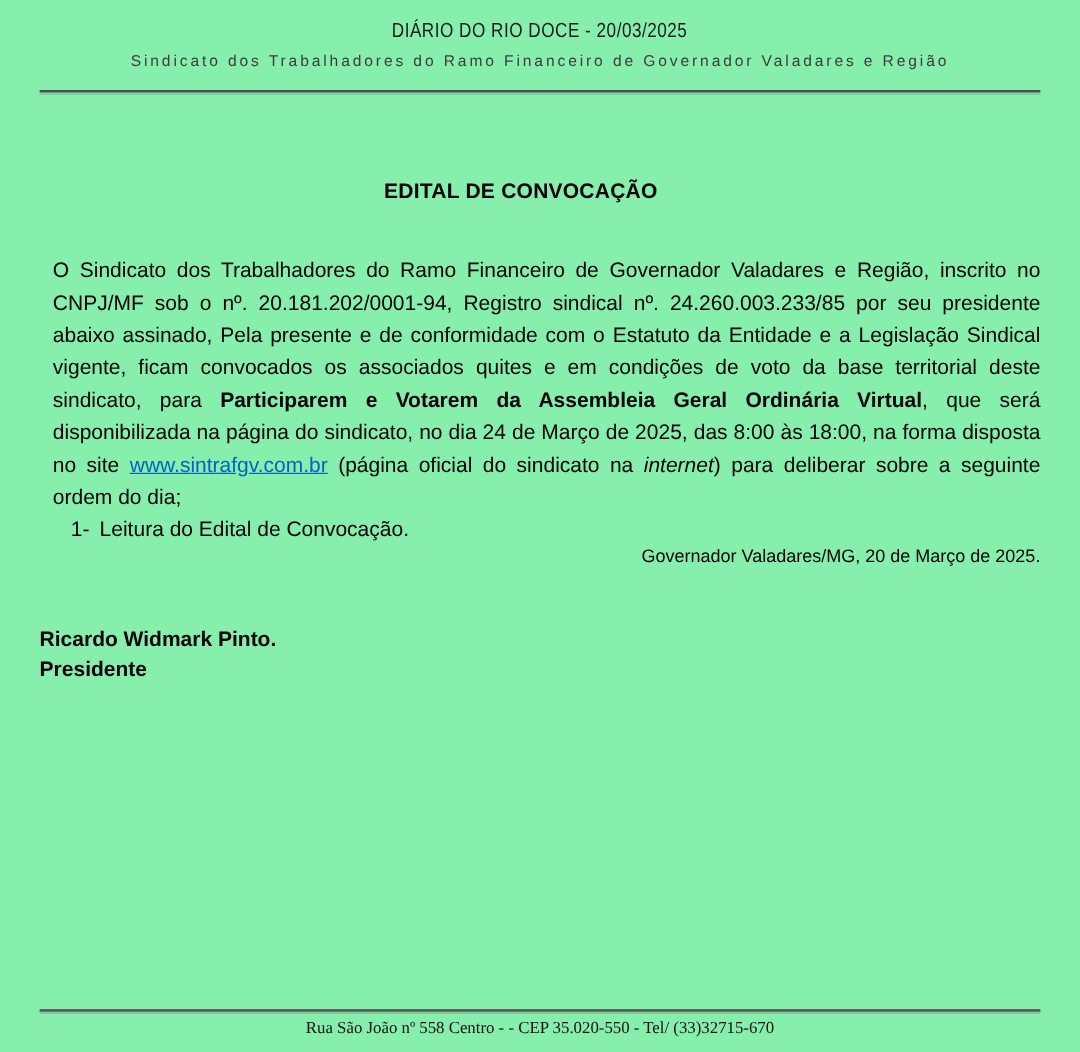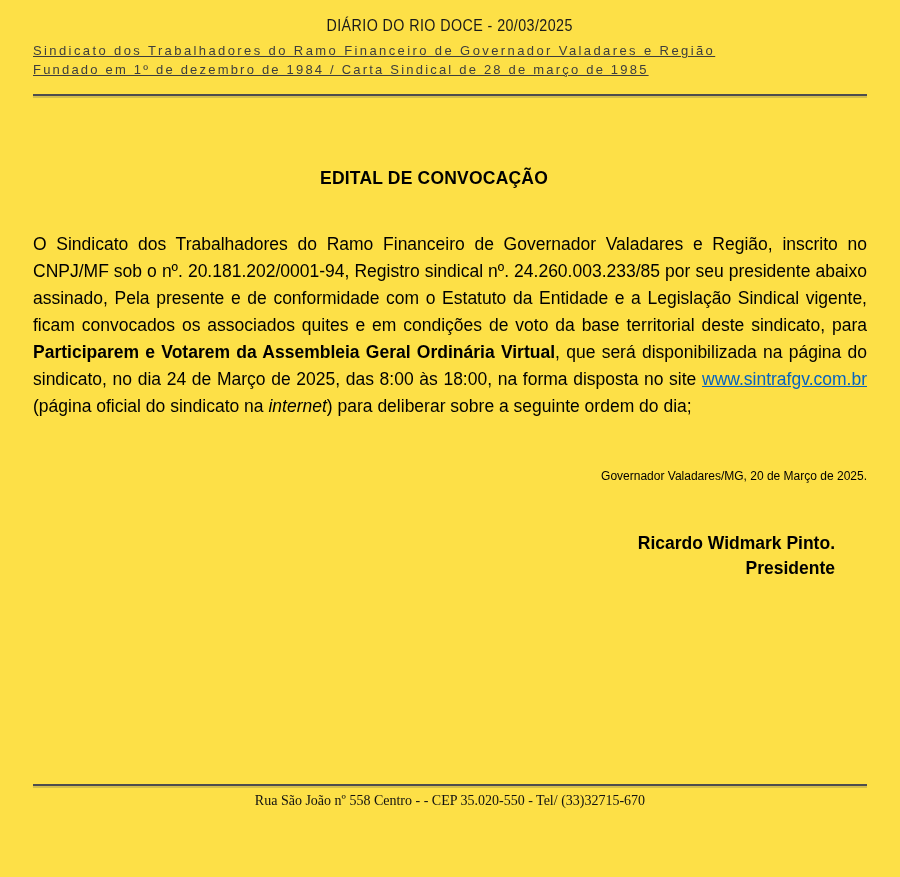--- a/index.html
+++ b/index.html
@@ -7,21 +7,21 @@
   body {
     width: 900px; height: 877px;
     font-family: "Liberation Sans", sans-serif;
     color: #000000;
     overflow: hidden;
   }
   .page {
     position: relative;
     width: 900px; height: 877px;
     padding: 0 33px;
-    background: #fde047;
+    background: #86efac;
   }
 
   
   .pub-line {
     padding-top: 16px;
     text-align: center;
     font-size: 17px;
     color: #1a1a1a;
   }
   .pub-line span {
@@ -34,24 +34,23 @@
     margin-top: 9px;
     text-align: center;
     font-size: 45px;
     line-height: 46px;
     font-weight: 300;
     letter-spacing: 3px;
     color: #3b3b3b;
     transform: scaleY(1.02);
   }
   .logo-sub {
-    text-align: left;
+    text-align: center;
     color: #3d3d3d;
     font-weight: 300;
-    text-decoration: underline;
   }
   .logo-sub.s1 { margin-top: 7px; font-size: 13px; letter-spacing: 2.4px; }
   .logo-sub.s2 { margin-top: 4px; font-size: 13px; letter-spacing: 2.2px; }
 
   .rule {
     height: 2px;
     background: #4d4d4d;
     box-shadow: 0 2px 0 rgba(90,90,90,0.25);
   }
   .rule.header-rule { margin-top: 17px; }
@@ -65,85 +64,87 @@
     letter-spacing: 0.2px;
   }
   .heading.h1 { margin-top: 72px; text-align: center; }
   .heading.h2 { margin-top: 25px; }
 
   .body-paragraph {
     margin-top: 42px;
     font-size: 17.5px;
     line-height: 27px;
     text-align: justify;
+    margin-left: 11px;
   }
   .body-paragraph .bold { font-weight: bold; }
   .body-paragraph .italic { font-style: italic; }
   .body-paragraph a.link {
     color: var(--link-color, #0563C1);
     text-decoration: underline;
     cursor: pointer;
   }
 
   .agenda-list {
     font-size: 17.5px;
     line-height: 27px;
   }
   .agenda-item { padding-left: 26px; }
   .agenda-item .marker { display: inline-block; min-width: 24px; }
 
   .date-line {
-    margin-top: 49px;
-    font-size: 12px;
+    font-size: 15px;
     text-align: right;
   }
 
   .signature {
     margin-top: 48px;
-    text-align: right;
+    text-align: left;
     padding-right: 32px;
     font-weight: bold;
     font-size: 17.5px;
     line-height: 25px;
   }
 
   
   .footer {
     position: absolute;
     left: 33px; right: 33px;
-    top: 784px;
+    top: 841px;
   }
   .footer-lines {
     margin-top: 6px;
     text-align: center;
     font-family: "Liberation Serif", serif;
     font-size: 14px;
     line-height: 17.5px;
     color: #111111;
   }
 </style>
 </head>
 <body>
 
 <div class="page">
 
   <div class="pub-line">
     <span>DIÁRIO DO RIO DOCE - 20/03/2025</span>
   </div>
 
   <div class="logo-sub s1">Sindicato dos Trabalhadores do Ramo Financeiro de Governador Valadares e Região</div>
-  <div class="logo-sub s2">Fundado em 1º de dezembro de 1984 / Carta Sindical de 28 de março de 1985</div>
 
   <div class="rule header-rule"></div>
 
   <div class="heading h1">EDITAL DE CONVOCAÇÃO</div>
 
   <div class="body-paragraph"><span class="normal">O Sindicato dos Trabalhadores do Ramo Financeiro de Governador Valadares e Região, inscrito no CNPJ/MF sob o nº. 20.181.202/0001-94, Registro sindical nº. 24.260.003.233/85 por seu presidente abaixo assinado, Pela presente e de conformidade com o Estatuto da Entidade e a Legislação Sindical vigente, ficam convocados os associados quites e em condições de voto da base territorial deste sindicato, para </span><span class="bold">Participarem e Votarem da Assembleia Geral Ordinária Virtual</span><span class="normal">, que será disponibilizada na página do sindicato, no dia 24 de Março de 2025, das 8:00 às 18:00, na forma disposta no site </span><a class="link" href="#">www.sintrafgv.com.br</a><span class="normal"> (página oficial do sindicato na </span><span class="italic">internet</span><span class="normal">) para deliberar sobre a seguinte ordem do dia;</span></div>
 
   <div class="agenda-list">
+    <div class="agenda-item">
+      <span class="marker">1-</span><span>Leitura do Edital de Convocação.</span>
+    </div>
   </div>
 
   <div class="date-line">Governador Valadares/MG, 20 de Março de 2025.</div>
 
   <div class="signature">
     <div>Ricardo Widmark Pinto.</div>
     <div>Presidente</div>
   </div>
 
   <div class="footer">

